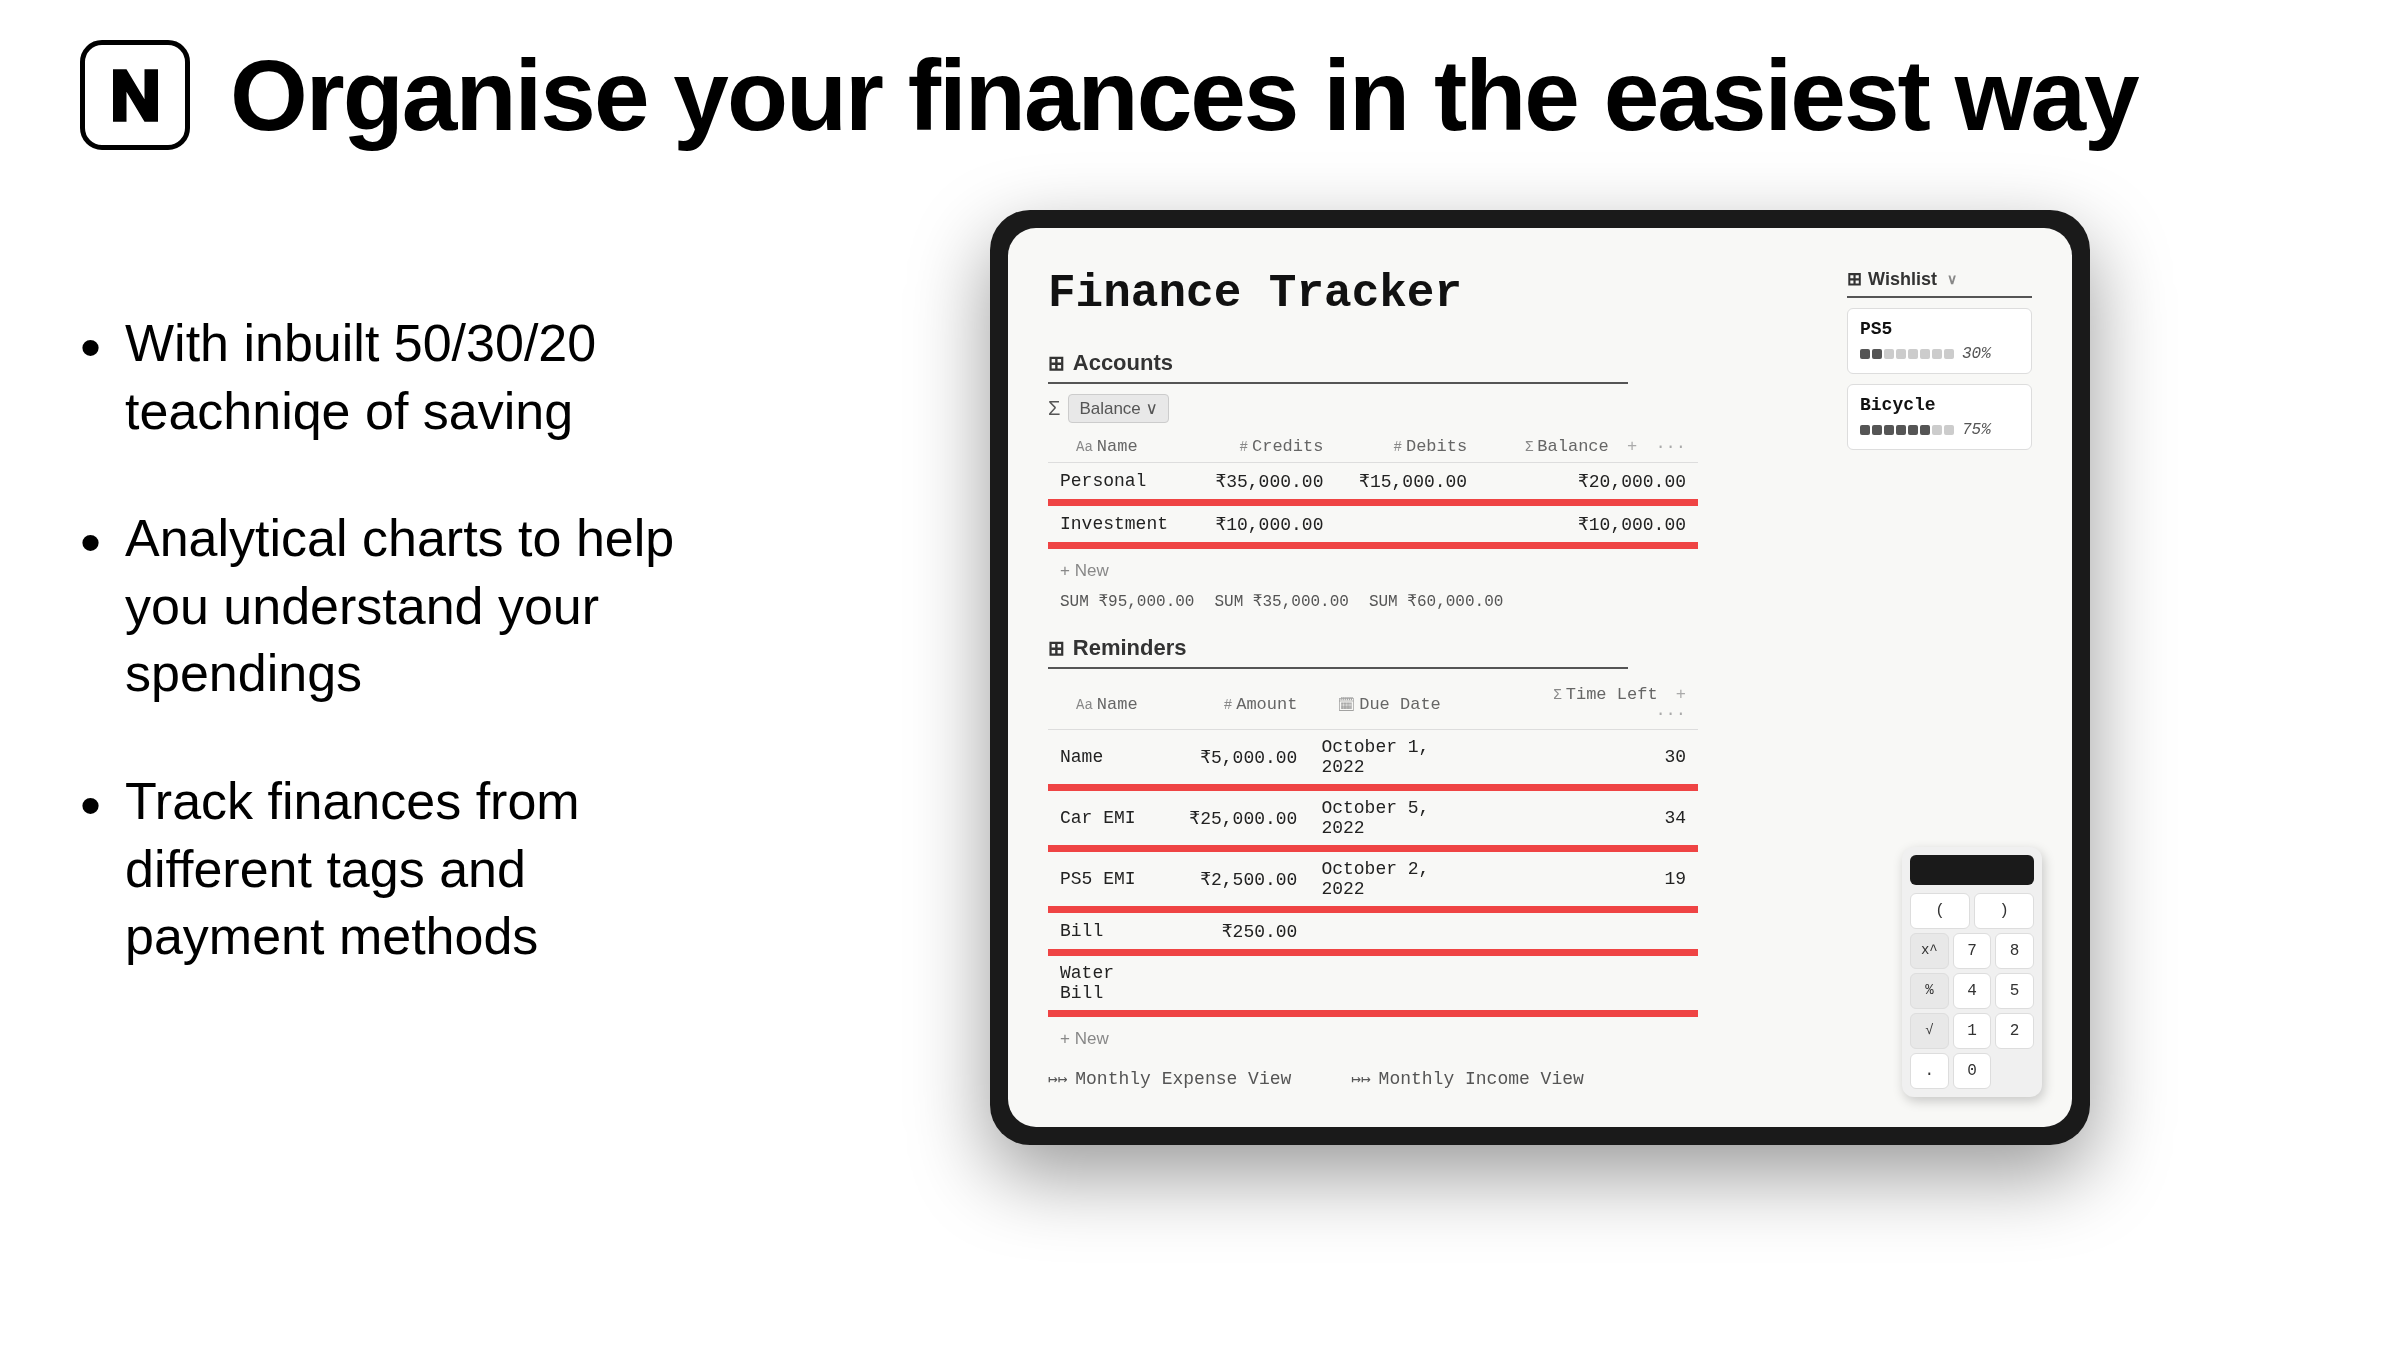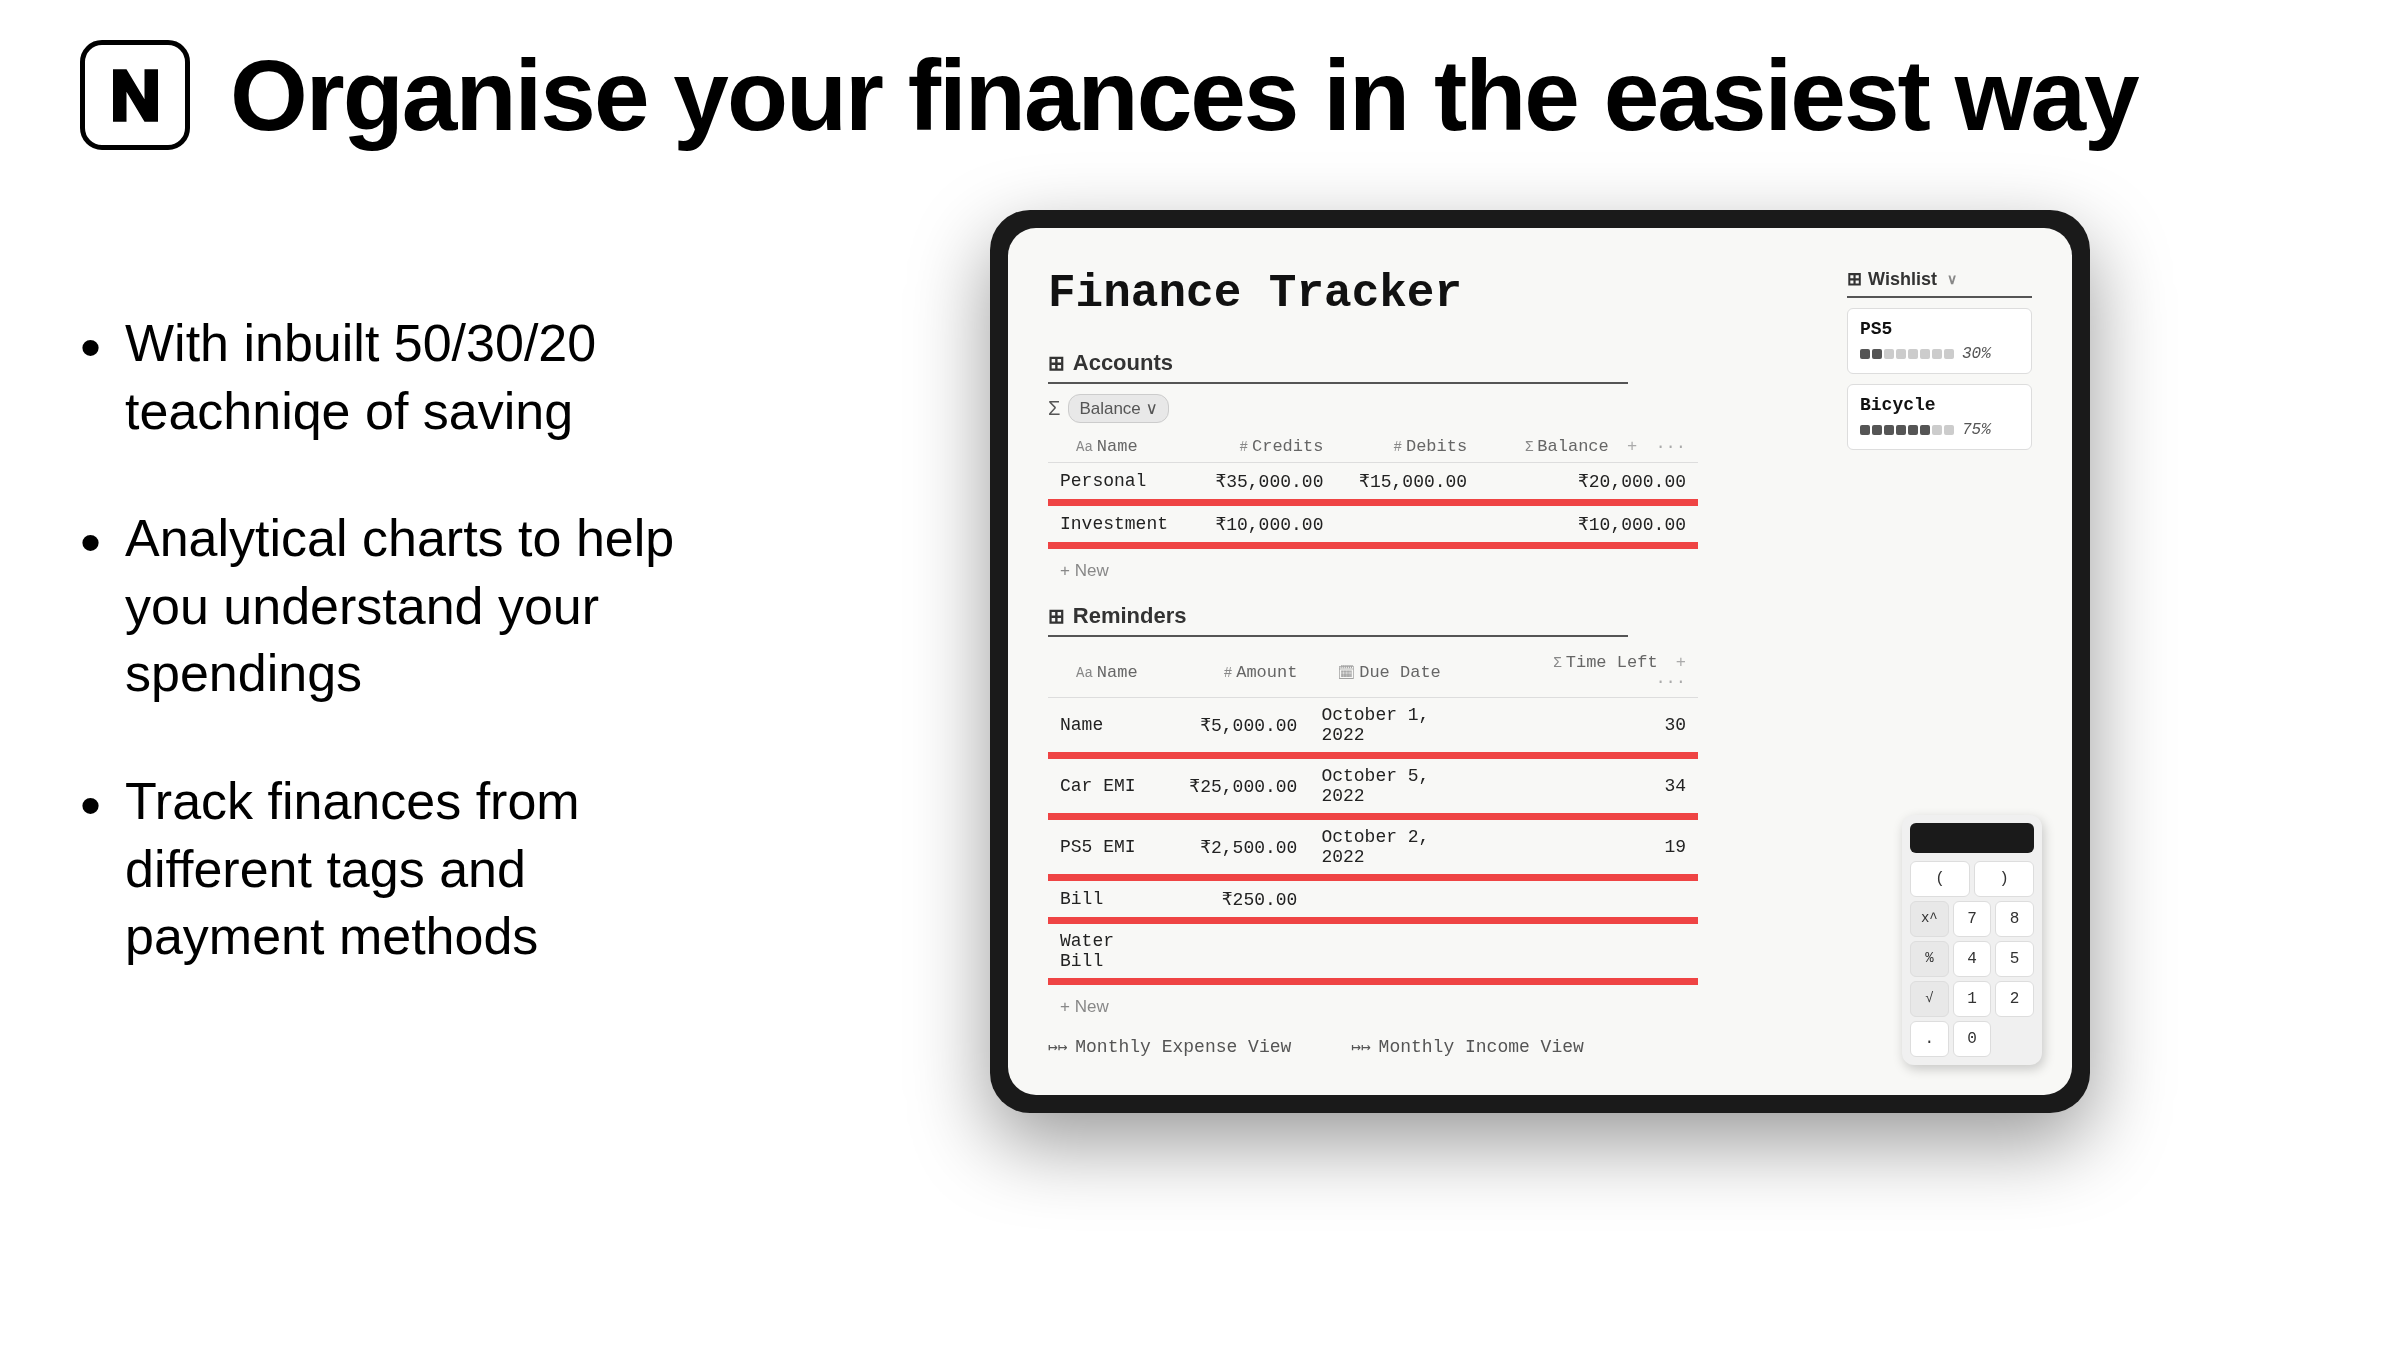--- a/index.html
+++ b/index.html
@@ -126,21 +126,21 @@
       display: flex;
       align-items: center;
       gap: 8px;
       margin-bottom: 8px;
       font-size: 18px;
       color: #555;
     }
     .filter-btn {
       background: #e8e8e8;
       border: 1px solid #ccc;
-      border-radius: 12px;
+      border-radius: 4px;
       padding: 3px 10px;
       font-size: 17px;
       cursor: pointer;
     }
 
     
     .data-table {
       width: 650px;
       border-collapse: collapse;
       font-family: 'Courier New', Courier, monospace;
@@ -388,20 +388,25 @@
             </tr>
             <tr>
               <td>Investment</td>
               <td class="num-col">₹10,000.00</td>
               <td class="num-col"></td>
               <td class="num-col">₹10,000.00</td>
             </tr>
           </tbody>
         </table>
         <div class="add-new">+ New</div>
+        <div class="sum-row">
+          <span>SUM ₹95,000.00</span>
+          <span>SUM ₹35,000.00</span>
+          <span>SUM ₹60,000.00</span>
+        </div>
 
         <div class="section-header" style="margin-top: 18px;">
           <span class="section-icon">⊞</span>
           <span>Reminders</span>
         </div>
 
         <table class="data-table">
           <thead>
             <tr>
               <th><span class="th-icon">Aa</span><span>Name</span></th>

